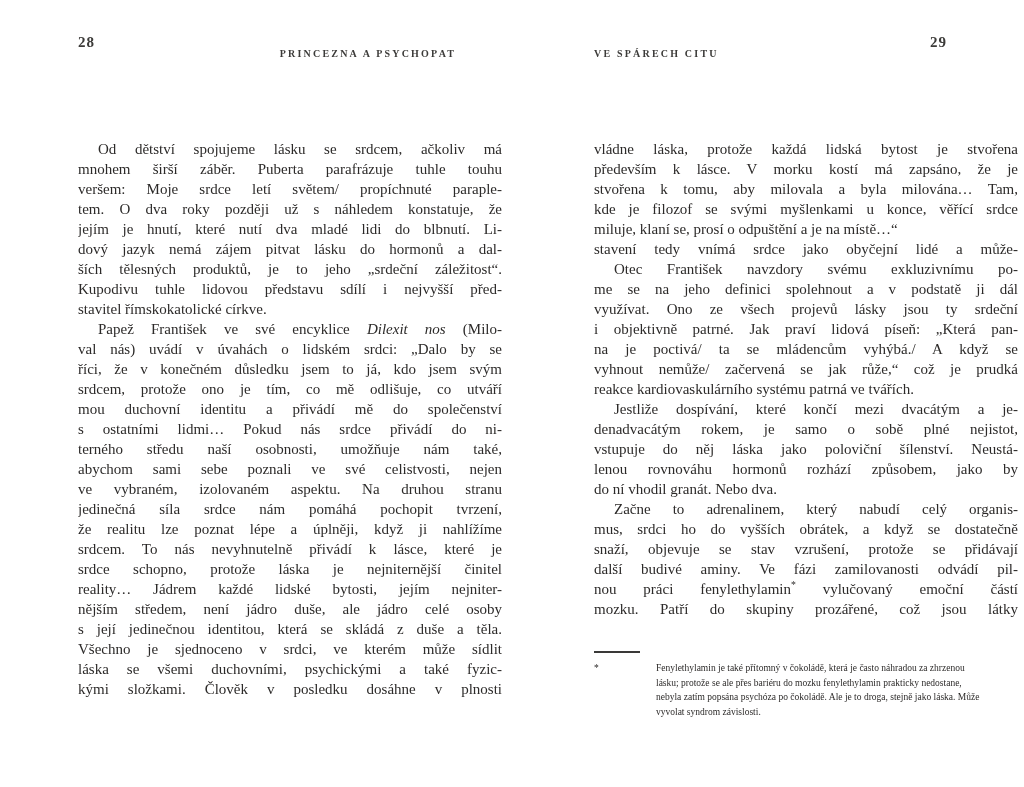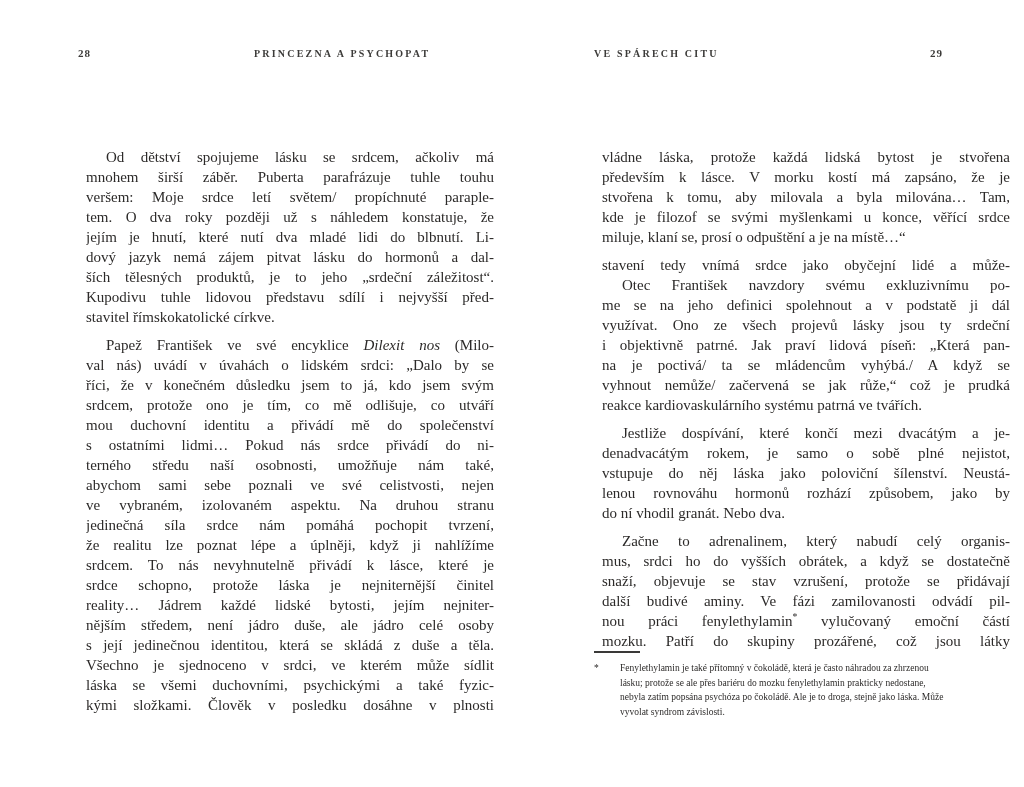--- a/index.html
+++ b/index.html
@@ -11,54 +11,54 @@
     color: #2c2a29;
     overflow: hidden;
   }
   .runhead {
     position: absolute; top: 48px;
     font-size: 10px; font-weight: bold;
     letter-spacing: 2.2px;
     color: #3c3b39;
   }
   .pagenum {
-    position: absolute; top: 47px;
-    font-size: 11px; font-weight: bold;
+    position: absolute; top: 34px;
+    font-size: 15px; font-weight: bold;
     letter-spacing: 1px;
     color: #3c3b39;
   }
   #head-left-num   { left: 78px; }
-  #head-left-title { left: 254px; width: 260px; text-align: left; }
+  #head-left-title { left: 238px; width: 260px; text-align: center; }
   #head-right-title{ left: 594px; }
   #head-right-num  { left: 930px; }
 
   .column {
     position: absolute; top: 139px; width: 424px;
     font-size: 15px; line-height: 20px;
   }
   #col-left  { left: 78px; }
   #col-right { left: 594px; }
 
-  .paragraph { margin: 8px; }
+  .paragraph { margin: 0; }
   .line {
     text-align: justify;
     text-align-last: justify;
     overflow: hidden;
   }
   .line.last   { text-align-last: left; }
   .line.indent { text-indent: 20px; }
   .it { font-style: italic; }
   sup { font-size: 0.65em; line-height: 0; vertical-align: super; }
 
   .footnote { position: absolute; left: 594px; top: 651px; width: 424px; }
   .fn-rule  { width: 46px; border-top: 2px solid #3a3938; margin: 0 0 8px 0; }
   .fn-body  { position: relative; }
   .fn-marker{ position: absolute; left: 0; top: 0; font-size: 9.5px; line-height: 14.6px; }
   .fn-text  { margin-left: 26px; }
-  .fn-line  { font-size: 9.5px; line-height: 14.6px; white-space: nowrap; color: #2c2a29; }
+  .fn-line  { font-size: 9.5px; line-height: 14.6px; white-space: nowrap; color: #2c2a29; margin-left: 36px; }
 </style>
 </head>
 <body>
 
 <div id="head-left-num" class="pagenum">28</div>
 <div id="head-left-title" class="runhead">PRINCEZNA A PSYCHOPAT</div>
 <div id="head-right-title" class="runhead">VE SPÁRECH CITU</div>
 <div id="head-right-num" class="pagenum">29</div>
 
 <div id="col-left" class="column">

